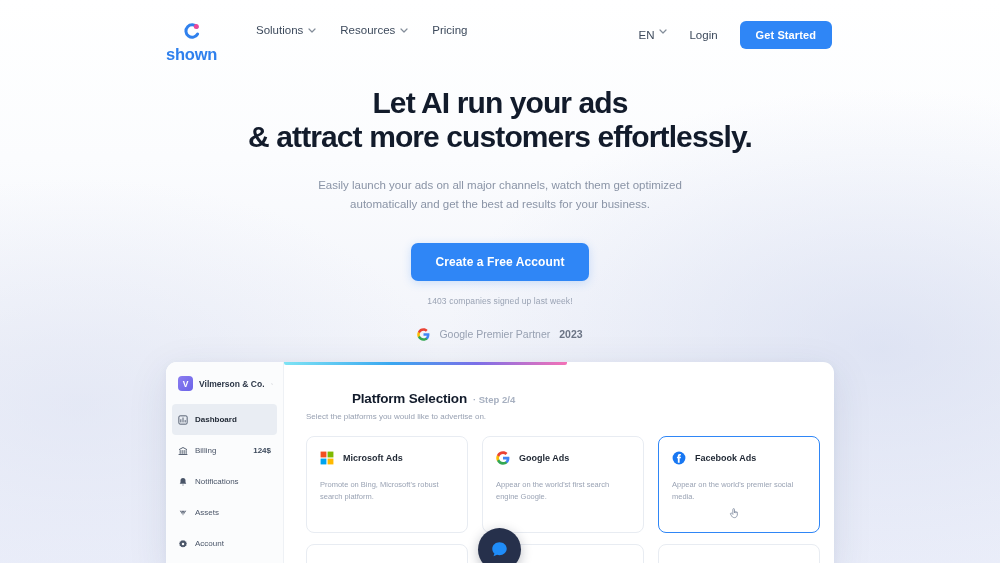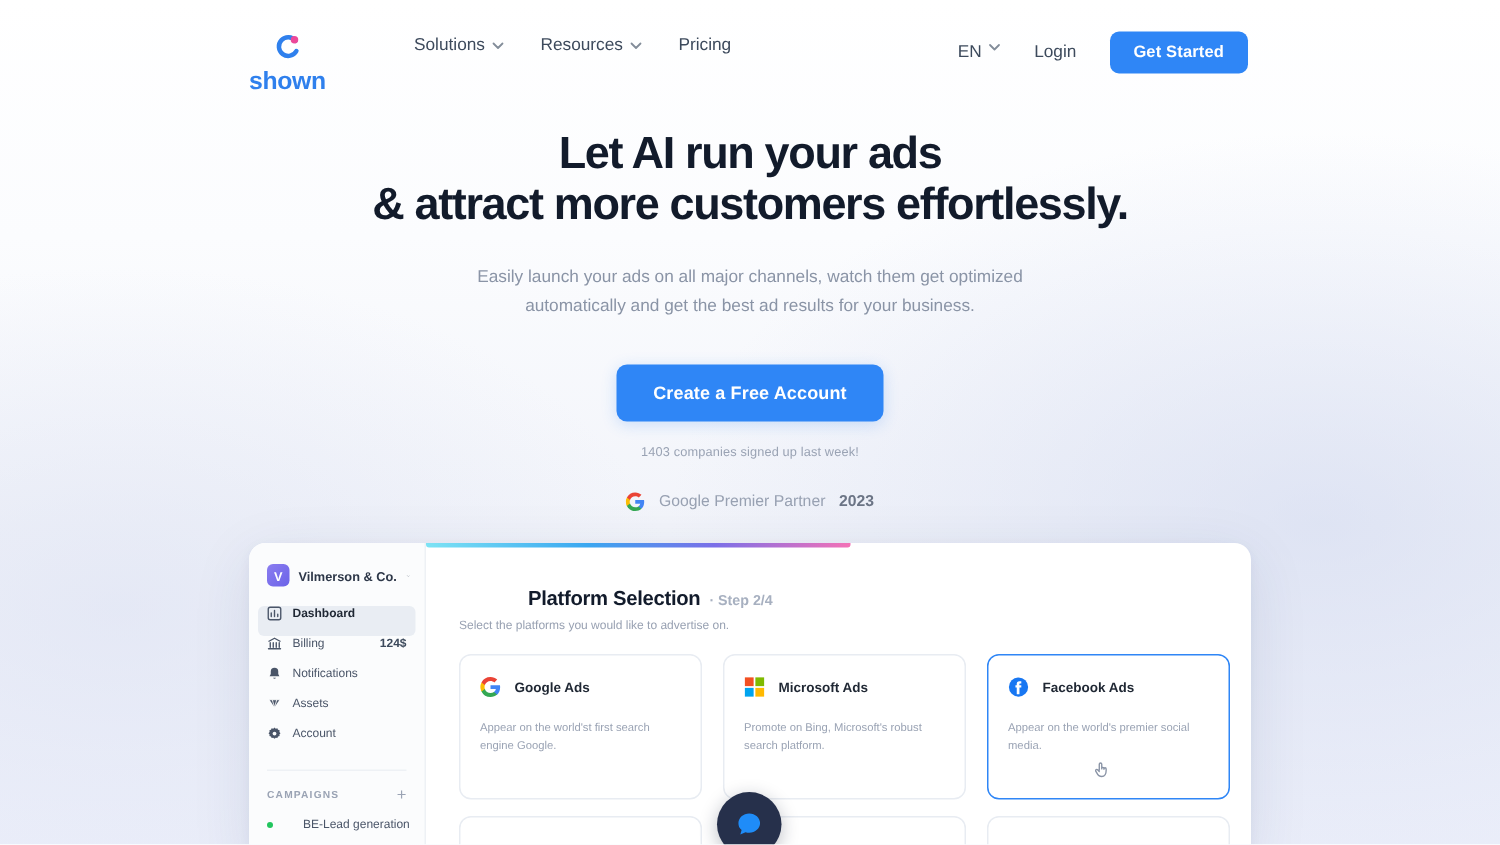--- a/index.html
+++ b/index.html
@@ -30,21 +30,21 @@
     display: flex; align-items: center; gap: 6px;
     cursor: pointer;
     flex-direction: column;
   }
   .logo-mark { width: 17px; height: 17px; display: block; }
   .logo-text {
     font-size: 16.5px; font-weight: 700; color: #2f80ed;
     letter-spacing: -0.2px; line-height: 1;
   }
   .nav {
-    position: absolute; left: 276px; top: 24px;
+    position: absolute; left: 256px; top: 24px;
     display: flex; align-items: center; gap: 24px;
   }
   .nav-item {
     display: flex; align-items: center; gap: 5px;
     font-size: 11.5px; color: #3d4a5c; cursor: pointer;
     white-space: nowrap;
   }
   .caret { width: 8px; height: 5px; display: block; opacity: .75; }
   .header-right {
     position: absolute; right: 168px; top: 21px;
@@ -118,22 +118,22 @@
   .ws-avatar {
     width: 15px; height: 15px; border-radius: 4px;
     background: linear-gradient(135deg, #8b7df0 0%, #6b63e8 100%);
     color: #fff; font-size: 8.5px; font-weight: 700;
     display: flex; align-items: center; justify-content: center;
     flex-shrink: 0;
   }
   .ws-name { font-size: 8.5px; color: #2d3748; font-weight: 600; white-space: nowrap; }
   .ws-caret { width: 7px; height: 4px; margin-left: auto; opacity: .5; }
   .side-item {
-    display: flex; gap: 7px;
-    height: 20px; margin: 0 6px; padding: 0 6px;
+    display: flex; align-items: center; gap: 7px;
+    height: 31px; margin: 0 6px; padding: 0 6px;
     border-radius: 4px; cursor: pointer;
   }
   .side-item.active { background: #e9edf3; }
   .side-item svg { width: 10px; height: 10px; flex-shrink: 0; }
   .side-label { font-size: 8px; color: #4a5568; white-space: nowrap; }
   .side-item.active .side-label { color: #1f2733; font-weight: 600; }
   .side-val { margin-left: auto; font-size: 8px; color: #3d4a5c; font-weight: 600; }
   .side-div { height: 1px; background: #eef1f5; margin: 9px 12px 0; }
   .camp-head {
     display: flex; align-items: center;
@@ -328,45 +328,45 @@
     </div>
 
     <div class="app-main">
       <div class="main-title-row">
         <span class="main-title">Platform Selection</span>
         <span class="main-step">· Step 2/4</span>
       </div>
       <div class="main-sub">Select the platforms you would like to advertise on.</div>
 
       <div class="card-row">
+
+        <div class="pcard">
+          <div class="pcard-head">
+            <svg class="pcard-icon" viewBox="0 0 24 24">
+              <rect x="1" y="1" width="10" height="10" fill="#F25022"></rect>
+              <rect x="13" y="1" width="10" height="10" fill="#7FBA00"></rect>
+              <rect x="1" y="13" width="10" height="10" fill="#00A4EF"></rect>
+              <rect x="13" y="13" width="10" height="10" fill="#FFB900"></rect>
+            </svg>
+            <span class="pcard-name">Microsoft Ads</span>
+          </div>
+          <div class="pcard-desc">Promote on Bing, Microsoft's robust search platform.</div>
+        </div>
 
         <div class="pcard">
           <div class="pcard-head">
             <svg class="pcard-icon" viewBox="0 0 24 24">
               <path fill="#4285F4" d="M23 12.27c0-.82-.07-1.6-.21-2.36H12v4.47h6.17a5.3 5.3 0 0 1-2.29 3.47v2.89h3.7C21.74 18.77 23 15.8 23 12.27z"></path>
               <path fill="#34A853" d="M12 23.5c3.1 0 5.7-1.03 7.6-2.79l-3.7-2.89c-1.03.69-2.35 1.1-3.9 1.1-3 0-5.54-2.02-6.45-4.74H1.7v2.98A11.5 11.5 0 0 0 12 23.5z"></path>
               <path fill="#FBBC05" d="M5.55 14.18a6.9 6.9 0 0 1 0-4.36V6.84H1.7a11.5 11.5 0 0 0 0 10.32l3.85-2.98z"></path>
               <path fill="#EA4335" d="M12 5.08c1.69 0 3.2.58 4.4 1.72l3.28-3.28C17.69 1.63 15.1.5 12 .5A11.5 11.5 0 0 0 1.7 6.84l3.85 2.98C6.46 7.1 9 5.08 12 5.08z"></path>
             </svg>
             <span class="pcard-name">Google Ads</span>
           </div>
           <div class="pcard-desc">Appear on the world'st first search engine Google.</div>
-        </div>
-
-        <div class="pcard">
-          <div class="pcard-head">
-            <svg class="pcard-icon" viewBox="0 0 24 24">
-              <rect x="1" y="1" width="10" height="10" fill="#F25022"></rect>
-              <rect x="13" y="1" width="10" height="10" fill="#7FBA00"></rect>
-              <rect x="1" y="13" width="10" height="10" fill="#00A4EF"></rect>
-              <rect x="13" y="13" width="10" height="10" fill="#FFB900"></rect>
-            </svg>
-            <span class="pcard-name">Microsoft Ads</span>
-          </div>
-          <div class="pcard-desc">Promote on Bing, Microsoft's robust search platform.</div>
         </div>
 
         <div class="pcard selected">
           <div class="pcard-head">
             <svg class="pcard-icon" viewBox="0 0 24 24">
               <circle cx="12" cy="12" r="11" fill="#1877F2"></circle>
               <path d="M15.2 12.6h-2.1v7.6H10v-7.6H8.5V10H10V8.5c0-2 .85-3.2 3.2-3.2h2v2.6h-1.25c-.9 0-.95.34-.95.97V10h2.2z" fill="#fff"></path>
             </svg>
             <span class="pcard-name">Facebook Ads</span>
           </div>

